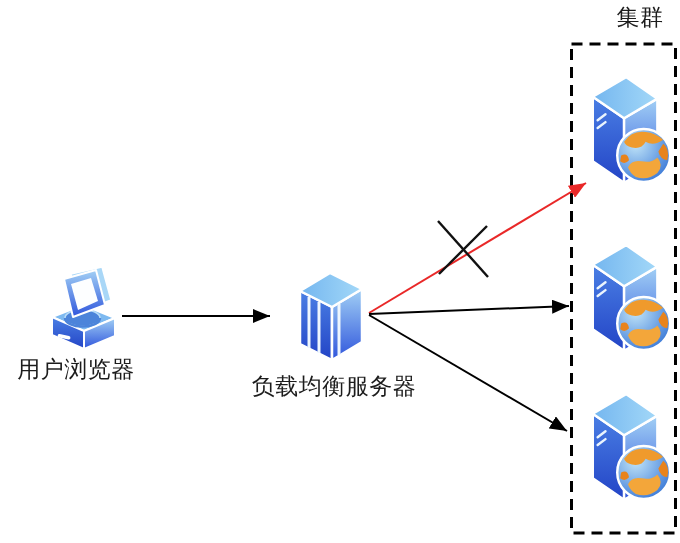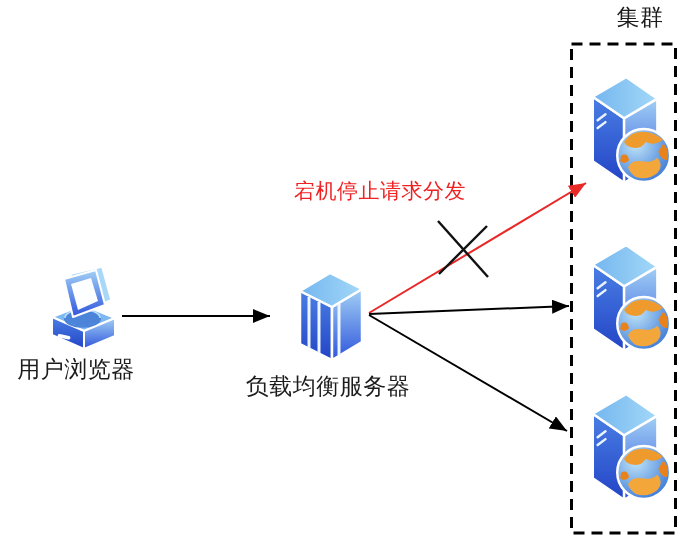--- a/index.html
+++ b/index.html
@@ -101,25 +101,24 @@
   </div>
 
   <div class="abs icon-box" style="left:581px; top:386px; width:94px; height:118px;">
     <svg viewBox="0 0 96 120">
         <use href="#webServer"></use>
       </svg>
   </div>
 
   <div class="abs node-label" style="left:6px; top:354px; width:140px;">用户浏览器</div>
 
-  <div class="abs node-label" style="left:228px; top:371px; width:200px;">负载均衡服务器</div>
+  <div class="abs node-label" style="left:234px; top:371px; width:200px;">负载均衡服务器</div>
 
   <div class="abs node-label" style="left:596px; top:2px; width:88px;">集群</div>
 
-  <div class="abs annotation-label" style="left:294px; top:177px;">宕机停止请求分发</div>
 
   <svg class="overlay" viewBox="0 0 680 543">
     <defs>
       <marker id="mBlack" markerWidth="9" markerHeight="7" refX="8.5" refY="3.5" orient="auto" markerUnits="strokeWidth">
         <path d="M0,0 L8.5,3.5 L0,7 Z" fill="#000"></path>
       </marker>
       <marker id="mRed" markerWidth="9" markerHeight="7" refX="8.5" refY="3.5" orient="auto" markerUnits="strokeWidth">
         <path d="M0,0 L8.5,3.5 L0,7 Z" fill="#e92828"></path>
       </marker>
     </defs>

